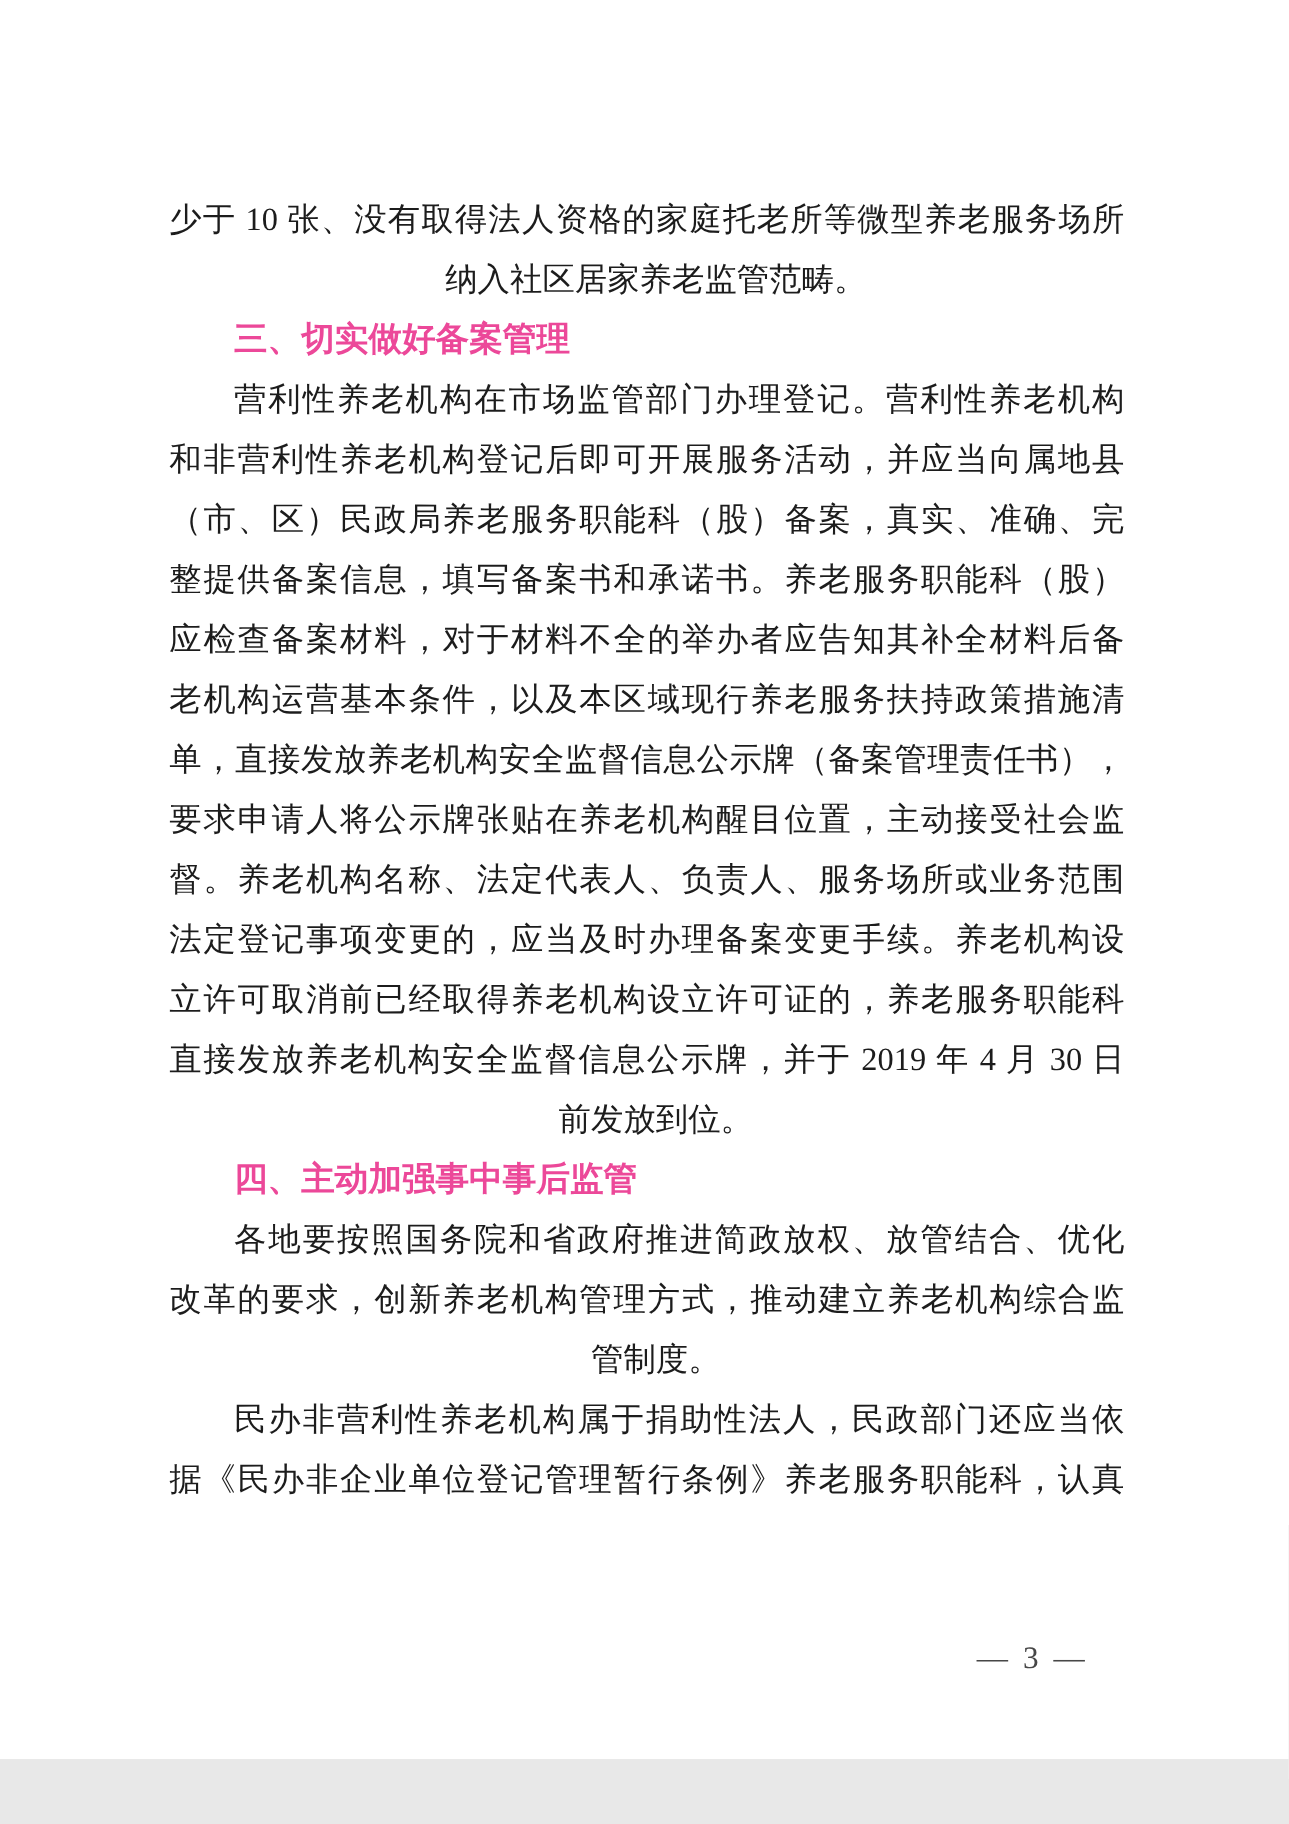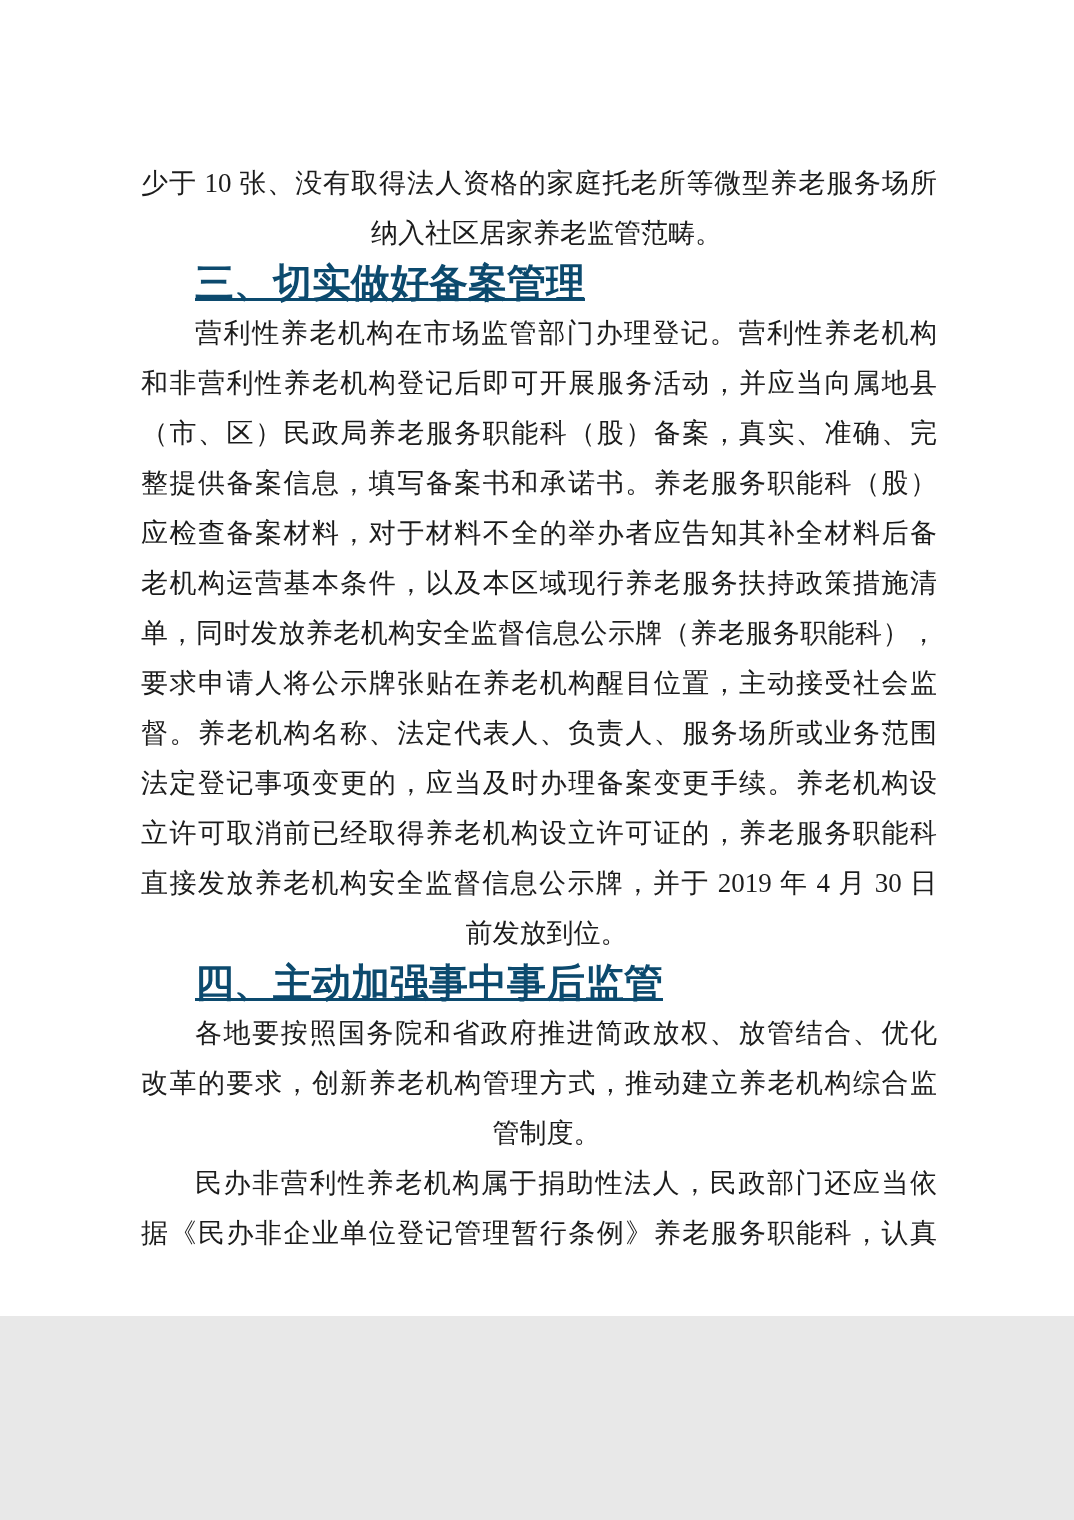--- a/index.html
+++ b/index.html
@@ -3,21 +3,21 @@
 <meta charset="utf-8">
 <style>
   html, body {
     margin: 0;
     padding: 0;
     background: #e8e8e8;
   }
   .page {
     position: relative;
     width: 1074px;
-    height: 1316px;
+    height: 1466px;
     margin: 0 auto;
     background: #ffffff;
     overflow: hidden;
     font-family: "Liberation Serif", "DejaVu Serif", serif;
     color: #1c1c1c;
   }
   .content {
     position: absolute;
     left: 141px;
     top: 158px;
@@ -39,25 +39,24 @@
     text-align: center;
     margin-left: 15px;
   }
   
   .indent {
     padding-left: 54px;
   }
   .heading {
     font-family: "Liberation Sans", "DejaVu Sans", sans-serif;
     font-weight: 700;
-    font-size: 39px;
-    color: #0c4a6e;
+    font-size: 28px;
+    color: #ec4899;
     padding-left: 54px;
     text-align: left;
-    text-decoration: underline;
   }
   .footer {
     position: absolute;
     top: 1357px;
     right: 167px;
     height: 50px;
     line-height: 50px;
     font-size: 26px;
     color: #474747;
     letter-spacing: 3px;
@@ -71,21 +70,21 @@
   <div class="content">
     <div class="ln fill">少于 10 张、没有取得法人资格的家庭托老所等微型养老服务场所</div>
     <div class="ln end">纳入社区居家养老监管范畴。</div>
     <div class="ln heading">三、切实做好备案管理</div>
     <div class="ln fill indent">营利性养老机构在市场监管部门办理登记。营利性养老机构</div>
     <div class="ln fill">和非营利性养老机构登记后即可开展服务活动，并应当向属地县</div>
     <div class="ln fill">（市、区）民政局养老服务职能科（股）备案，真实、准确、完</div>
     <div class="ln fill">整提供备案信息，填写备案书和承诺书。养老服务职能科（股）</div>
     <div class="ln fill">应检查备案材料，对于材料不全的举办者应告知其补全材料后备</div>
     <div class="ln fill">老机构运营基本条件，以及本区域现行养老服务扶持政策措施清</div>
-    <div class="ln fill">单，同时发放养老机构安全监督信息公示牌（养老服务职能科），</div>
+    <div class="ln fill">单，直接发放养老机构安全监督信息公示牌（备案管理责任书），</div>
     <div class="ln fill">要求申请人将公示牌张贴在养老机构醒目位置，主动接受社会监</div>
     <div class="ln fill">督。养老机构名称、法定代表人、负责人、服务场所或业务范围</div>
     <div class="ln fill">法定登记事项变更的，应当及时办理备案变更手续。养老机构设</div>
     <div class="ln fill">立许可取消前已经取得养老机构设立许可证的，养老服务职能科</div>
     <div class="ln fill">直接发放养老机构安全监督信息公示牌，并于 2019 年 4 月 30 日</div>
     <div class="ln end">前发放到位。</div>
     <div class="ln heading">四、主动加强事中事后监管</div>
     <div class="ln fill indent">各地要按照国务院和省政府推进简政放权、放管结合、优化</div>
     <div class="ln fill">改革的要求，创新养老机构管理方式，推动建立养老机构综合监</div>
     <div class="ln end">管制度。</div>

